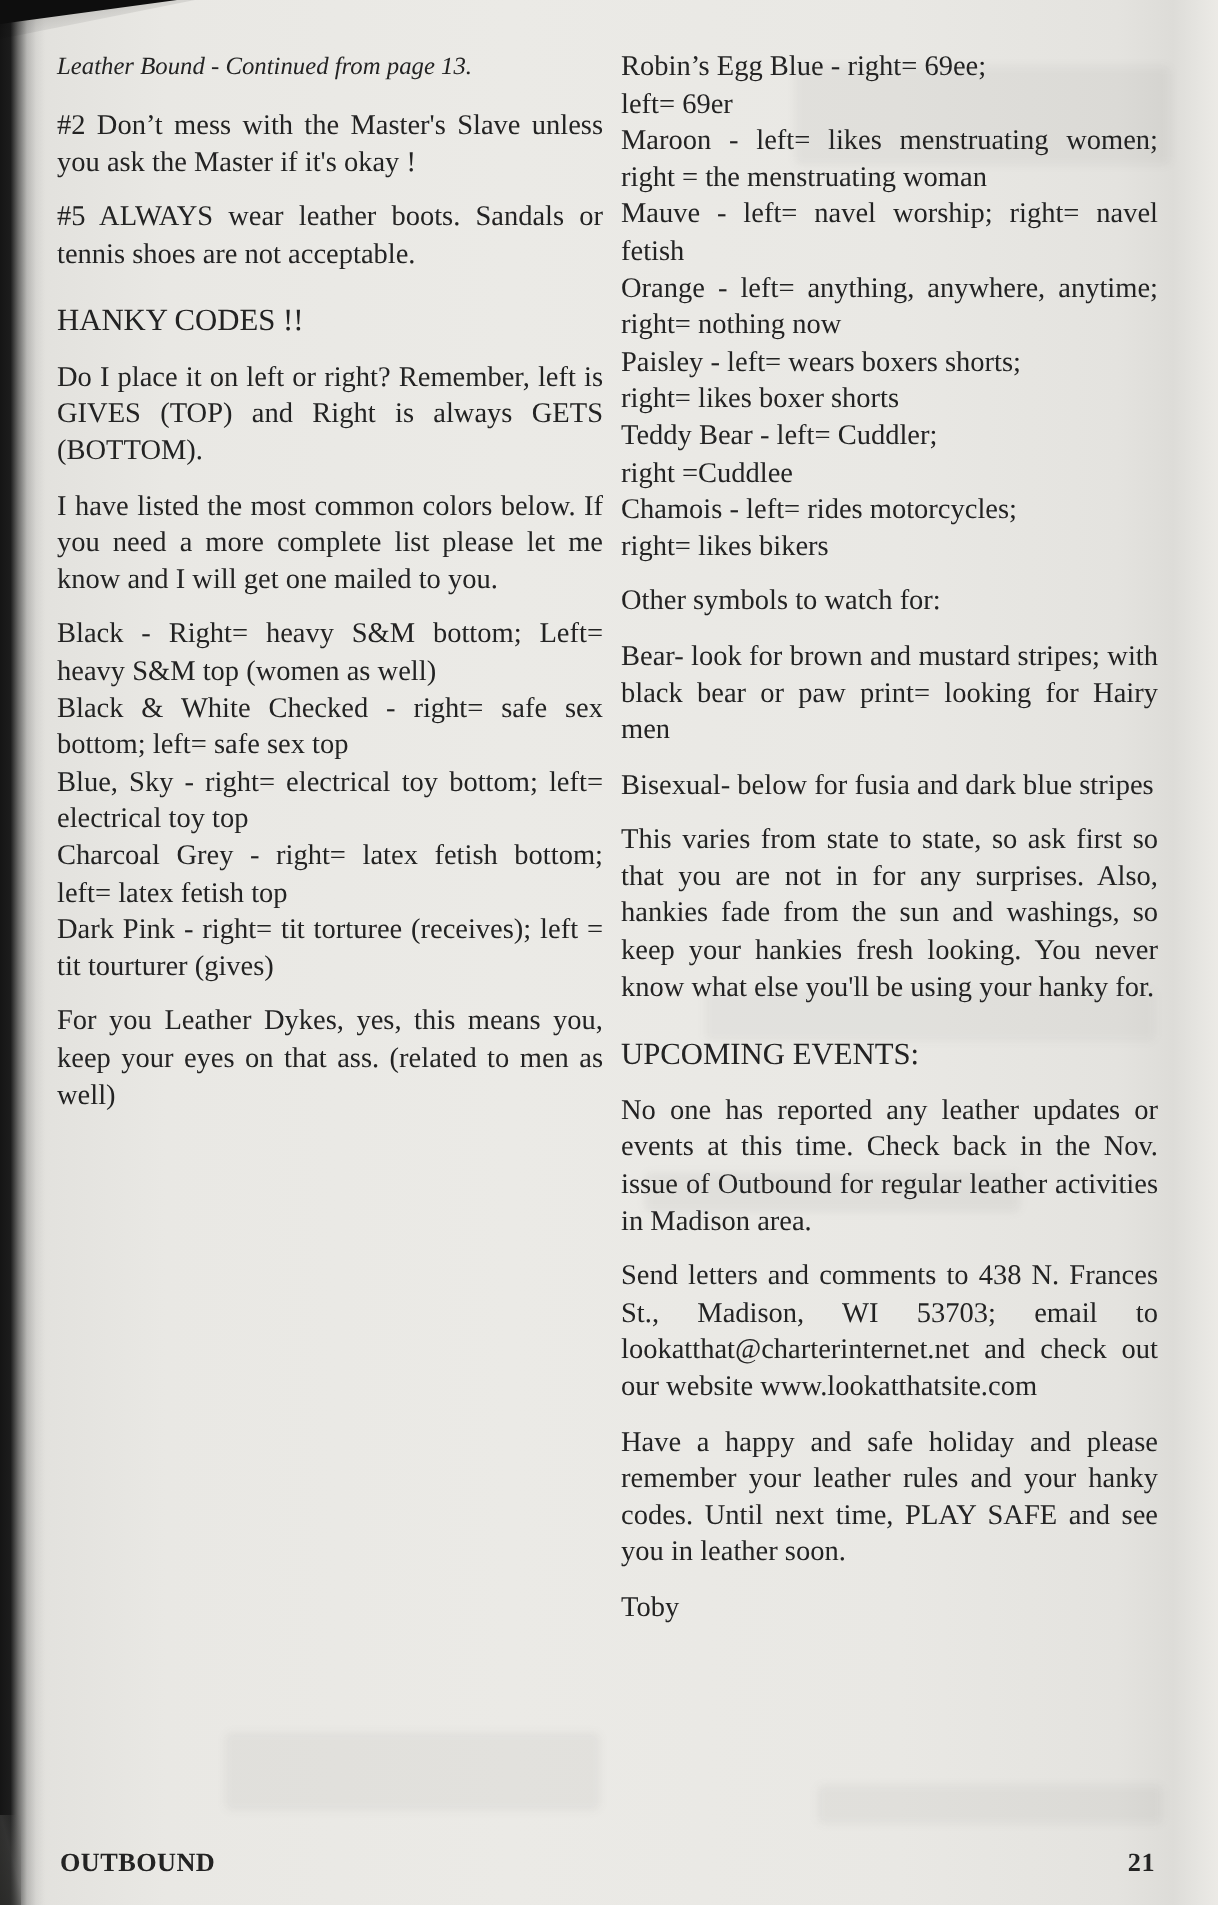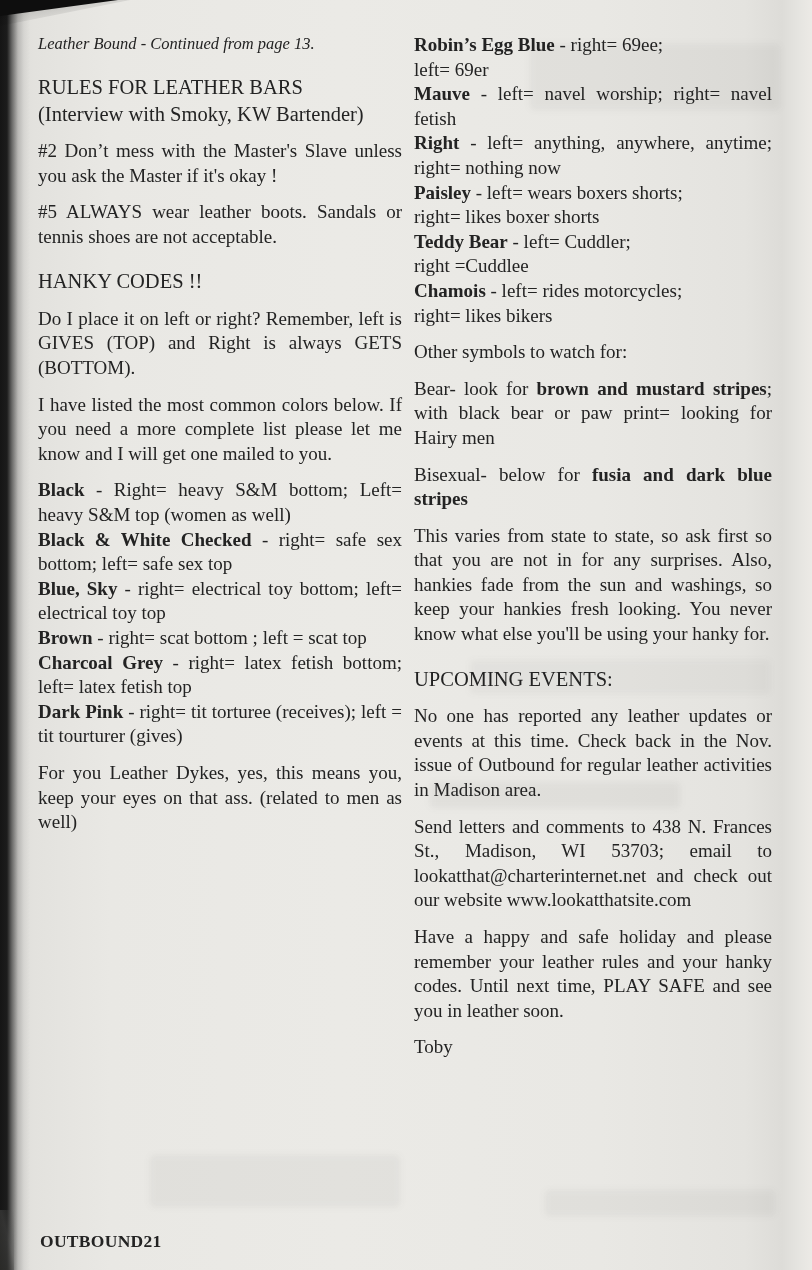--- a/index.html
+++ b/index.html
@@ -46,63 +46,62 @@
   .bleed.b5{left:545px;top:1190px;width:230px;height:26px;background:rgba(60,60,64,.05);}
 
   .col{position:absolute;top:33px;font-size:19px;line-height:24.6px;}
   .col-left{left:38px;width:364px;}
   .col-right{left:414px;width:358px;}
 
   .note{font-style:italic;font-size:16.5px;margin:0 0 17px;line-height:22px;}
   .h{font-size:20.5px;line-height:26.5px;margin:19px 0 10px;text-align:left;}
   .p{text-align:justify;margin:12px 0;}
   .entry{text-align:justify;margin:0;}
-  .b{font-weight:bold;margin-top:34px;}
+  .b{font-weight:normal;margin-top:34px;}
 
   .footer{
     position:absolute;left:40px;right:42px;top:1231px;
-    display:flex;justify-content:flex-start;
+    display:flex;justify-content:space-between;
     font-weight:bold;font-size:17.5px;letter-spacing:.3px;
   }
 </style>
 </head>
 <body>
 
 <div class="page">
   <div class="bleed b1"></div>
   <div class="bleed b2"></div>
   <div class="bleed b3"></div>
   <div class="bleed b4"></div>
   <div class="bleed b5"></div>
 
   <div class="edge-left"></div>
   <div class="edge-left-bottom"></div>
   <div class="corner-wedge-soft"></div>
   <div class="corner-wedge"></div>
 
   <div class="col col-left" id="col-left">
       <p class="note"><span>Leather Bound - Continued from page 13.</span></p>
-      <p class="h"><span>RULES FOR LEATHER BARS</span><br><span>(Interview with Smoky, KW Bartender)</span></p>
       <p class="p"><span>#2 Don’t mess with the Master's Slave unless you ask the Master if it's okay !</span></p>
       <p class="p"><span>#5 ALWAYS wear leather boots.  Sandals or tennis shoes are not acceptable.</span></p>
       <p class="h"><span>HANKY  CODES !!</span></p>
       <p class="p"><span>Do I place it on left or right? Remember, left is GIVES (TOP) and Right is always GETS (BOTTOM).</span></p>
       <p class="p"><span>I have listed the most common colors below.   If you need a more complete list please let me know and I will get one mailed to you.</span></p>
       <p class="entry"><span class="b">Black</span><span> - Right= heavy S&amp;M bottom; Left= heavy S&amp;M top (women as well)</span></p>
       <p class="entry"><span class="b">Black &amp; White Checked</span><span> - right= safe sex bottom; left= safe sex top</span></p>
       <p class="entry"><span class="b">Blue, Sky</span><span> - right= electrical toy bottom; left= electrical toy top</span></p>
-      <p class="entry"><span class="b">Brown</span><span> - right= scat bottom ; left = scat top</span></p>
       <p class="entry"><span class="b">Charcoal Grey</span><span> - right= latex fetish bottom; left= latex fetish top</span></p>
       <p class="entry"><span class="b">Dark Pink</span><span> - right= tit torturee (receives); left = tit tourturer (gives)</span></p>
       <p class="p"><span>For you Leather Dykes, yes, this means you, keep your eyes on that ass. (related to men as well)</span></p>
     </div>
   <div class="col col-right" id="col-right">
       <p class="entry"><span class="b">Robin’s Egg Blue</span><span> - right= 69ee;</span><br><span>left= 69er</span></p>
+      <p class="entry"><span class="b">Maroon</span><span> - left= likes menstruating women; right = the menstruating woman</span></p>
       <p class="entry"><span class="b">Mauve</span><span> - left= navel worship; right= navel fetish</span></p>
-      <p class="entry"><span class="b">Right</span><span> - left= anything, anywhere, anytime; right= nothing now</span></p>
+      <p class="entry"><span class="b">Orange</span><span> - left= anything, anywhere, anytime; right= nothing now</span></p>
       <p class="entry"><span class="b">Paisley</span><span> - left= wears boxers shorts;</span><br><span>right= likes boxer shorts</span></p>
       <p class="entry"><span class="b">Teddy Bear</span><span> - left= Cuddler;</span><br><span>right =Cuddlee</span></p>
       <p class="entry"><span class="b">Chamois</span><span> - left= rides motorcycles;</span><br><span>right= likes bikers</span></p>
       <p class="p"><span>Other symbols to watch for:</span></p>
       <p class="p"><span>Bear-  look  for </span><span class="b">brown and mustard stripes</span><span>; with black bear or paw print= looking for Hairy men</span></p>
       <p class="p"><span>Bisexual- below for </span><span class="b">fusia and dark blue stripes</span></p>
       <p class="p"><span>This varies from state to state, so ask first so that you are not in for any surprises. Also, hankies fade from the sun and washings, so keep your hankies fresh looking. You never know what else you'll be using your hanky for.</span></p>
       <p class="h"><span>UPCOMING EVENTS:</span></p>
       <p class="p"><span>No one has reported any leather updates or events at this time.  Check back in the Nov. issue of Outbound for regular leather activities in Madison area.</span></p>
       <p class="p"><span>Send letters and comments to 438 N. Frances St., Madison, WI 53703; email to lookatthat@charterinternet.net and check out our website www.lookatthatsite.com</span></p>

